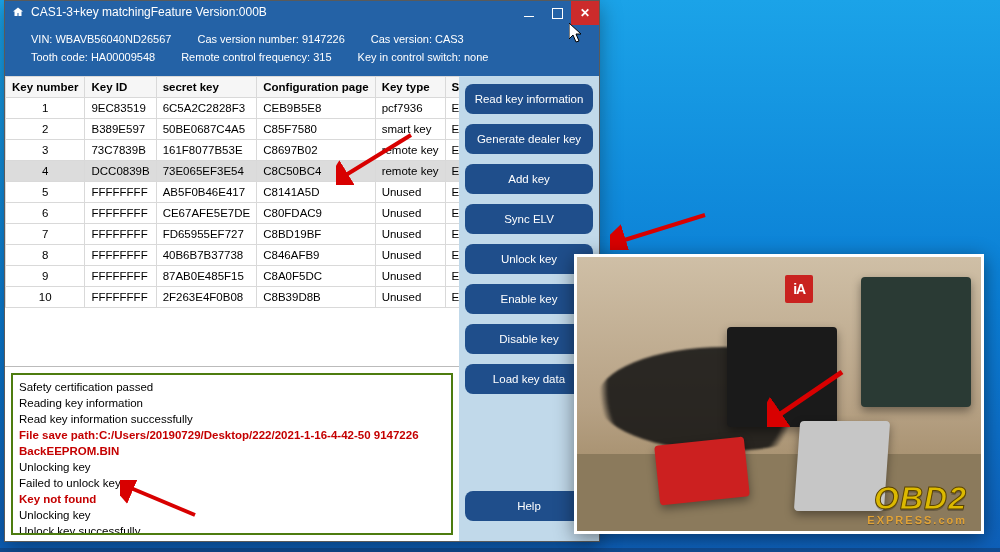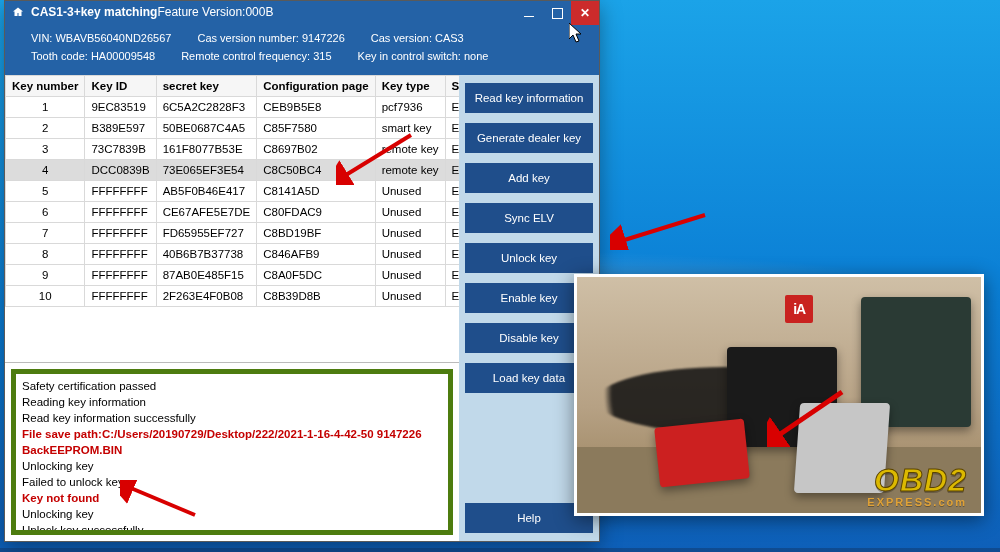--- a/index.html
+++ b/index.html
@@ -32,21 +32,21 @@
     height: 24px;
     background: #2462a6;
     color: #fff;
     display: flex;
     align-items: center;
     font-size: 12px;
     padding-left: 6px;
     position: relative;
   }
   .titlebar .home { width: 14px; height: 12px; margin-right: 6px; fill: #fff; }
-  .titlebar .title { flex: 0 0 auto; font-weight: 700; text-align: right; }
+  .titlebar .title { flex: 0 0 auto; font-weight: 400; text-align: right; }
   .titlebar .version { color: #ffffff; }
   .winbtns { position: absolute; right: 0; top: 0; display: flex; height: 24px; }
   .winbtn { width: 28px; height: 24px; display: flex; align-items: center; justify-content: center; color: #fff; font-size: 12px; }
   .winbtn.min::before { content: ""; width: 10px; height: 1px; background: #fff; position: relative; top: 3px; }
   .winbtn.max::before { content: ""; width: 9px; height: 9px; border: 1px solid #fff; }
   .winbtn.close { background: #cc2b2b; font-weight: bold; }
   .cursor {
     position: absolute;
     top: 22px; right: 30px;
     width: 0; height: 0;
@@ -90,21 +90,21 @@
     background: #f6f6f6;
     font-weight: 600;
     position: sticky;
     top: 0;
   }
   td.center, th.center { text-align: center; }
   tr.selected td { background: #dcdcdc; }
 
   .log {
     flex: 1 1 auto;
-    border: 5px solid #4d7c0f;
+    border: 2px solid #4d7c0f;
     margin: 6px;
     overflow: auto;
     font-size: 11.5px;
     padding: 4px 6px;
     line-height: 16px;
   }
   .log .red { color: #c40000; font-weight: 600; }
 
   .rightpanel {
     width: 144px;
@@ -115,39 +115,39 @@
     padding: 8px 6px;
     gap: 10px;
   }
   .rbtn {
     width: 128px;
     padding: 9px 4px;
     background: #1f4e8b;
     color: #fff;
     font-size: 11.5px;
     border: none;
-    border-radius: 0;
+    border-radius: 8px;
     cursor: pointer;
     text-align: center;
   }
   .spacer { flex: 1 1 auto; }
-  .help { margin-bottom: 0; }
+  .help { margin-bottom: 12px; }
 
   .arrow {
     position: absolute;
     pointer-events: none;
   }
   .arrow svg { display: block; }
 
   .photo {
     position: absolute;
     right: 16px;
-    bottom: 36px;
+    bottom: 18px;
     width: 410px;
-    height: 242px;
+    height: 280px;
     background: #14532d;
     border: 3px solid #fff;
     box-shadow: 0 4px 18px rgba(0,0,0,.45);
     overflow: hidden;
   }
   .photo-bg {
     position: absolute; inset: 0;
     background:
       linear-gradient(180deg, #cfbfa6 0%, #b6a184 55%, #967e58 100%);
   }

